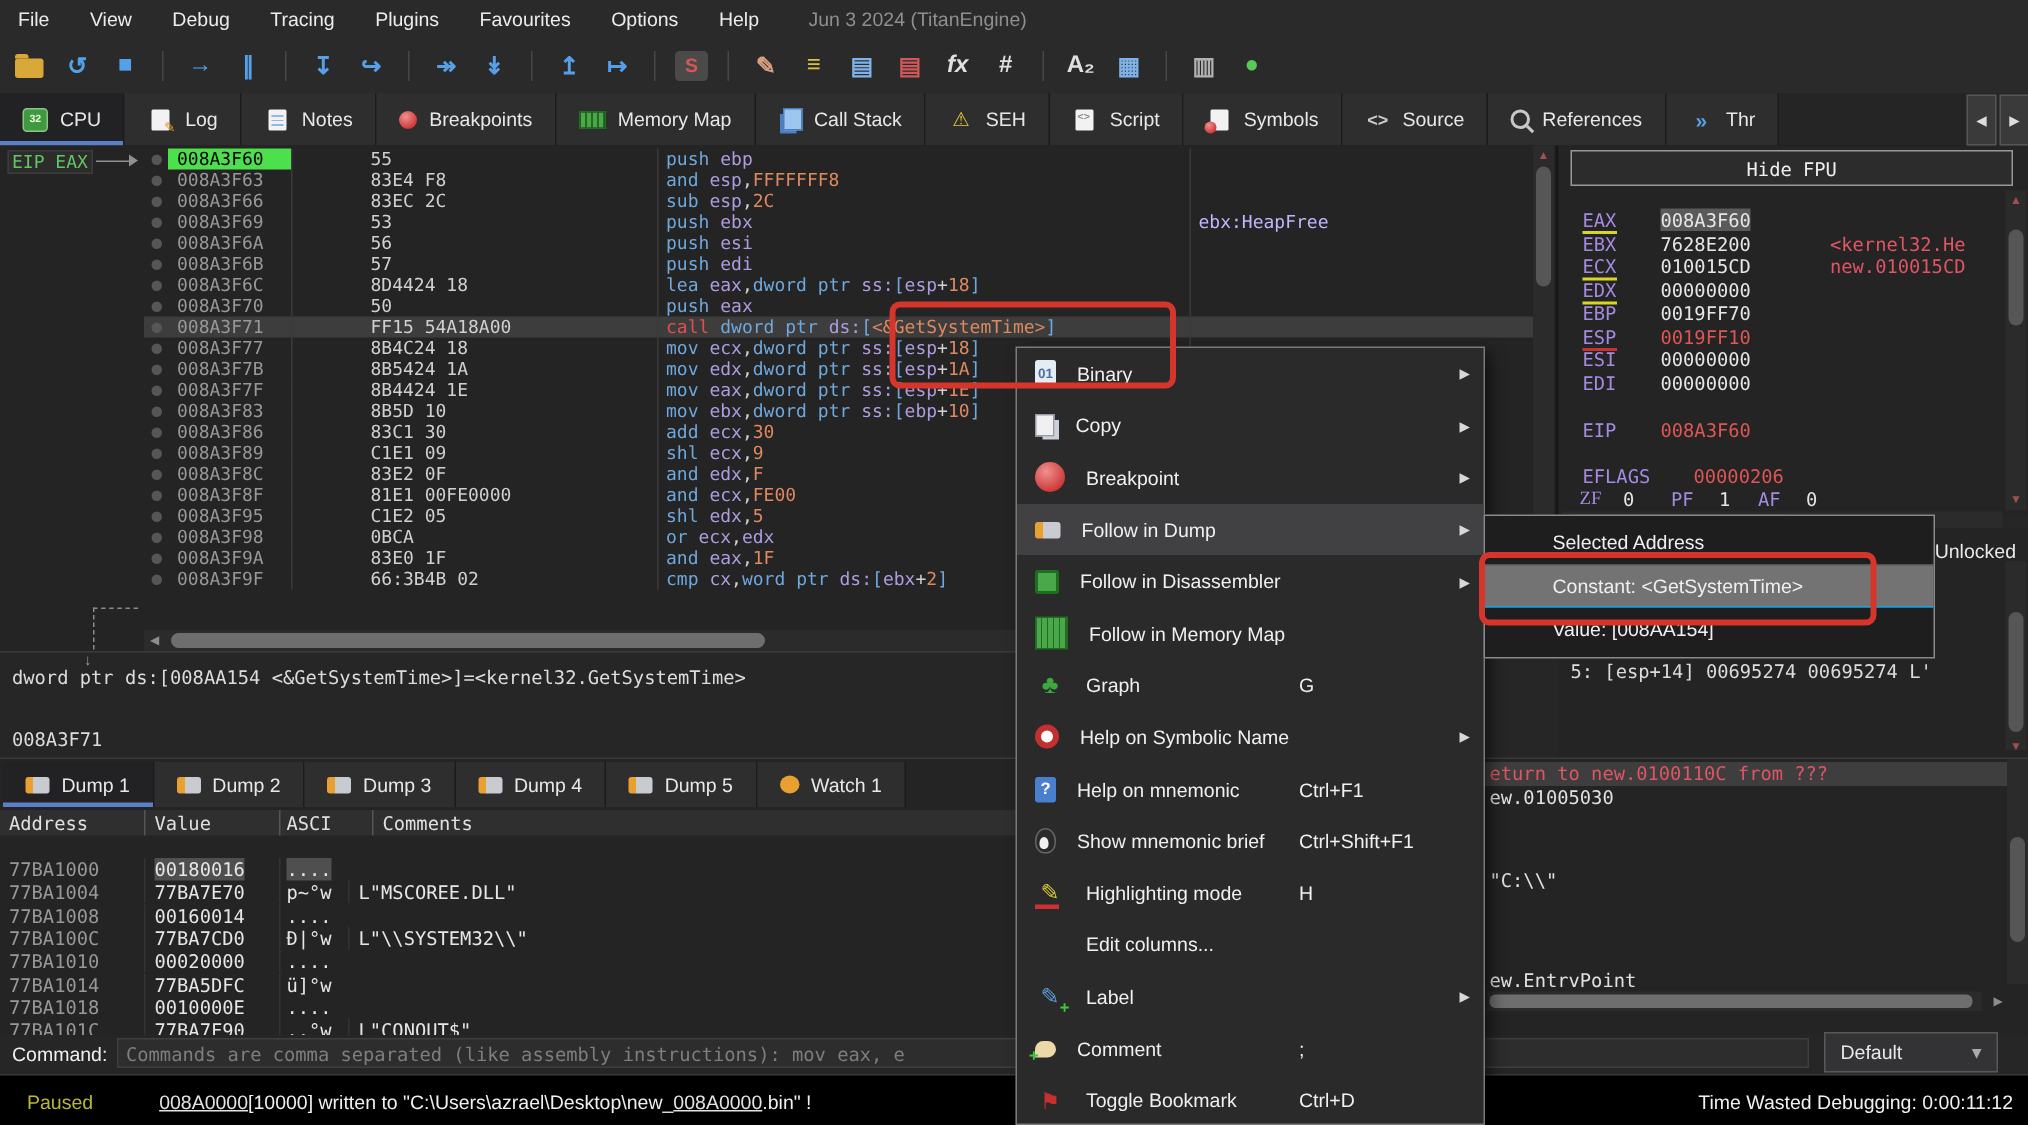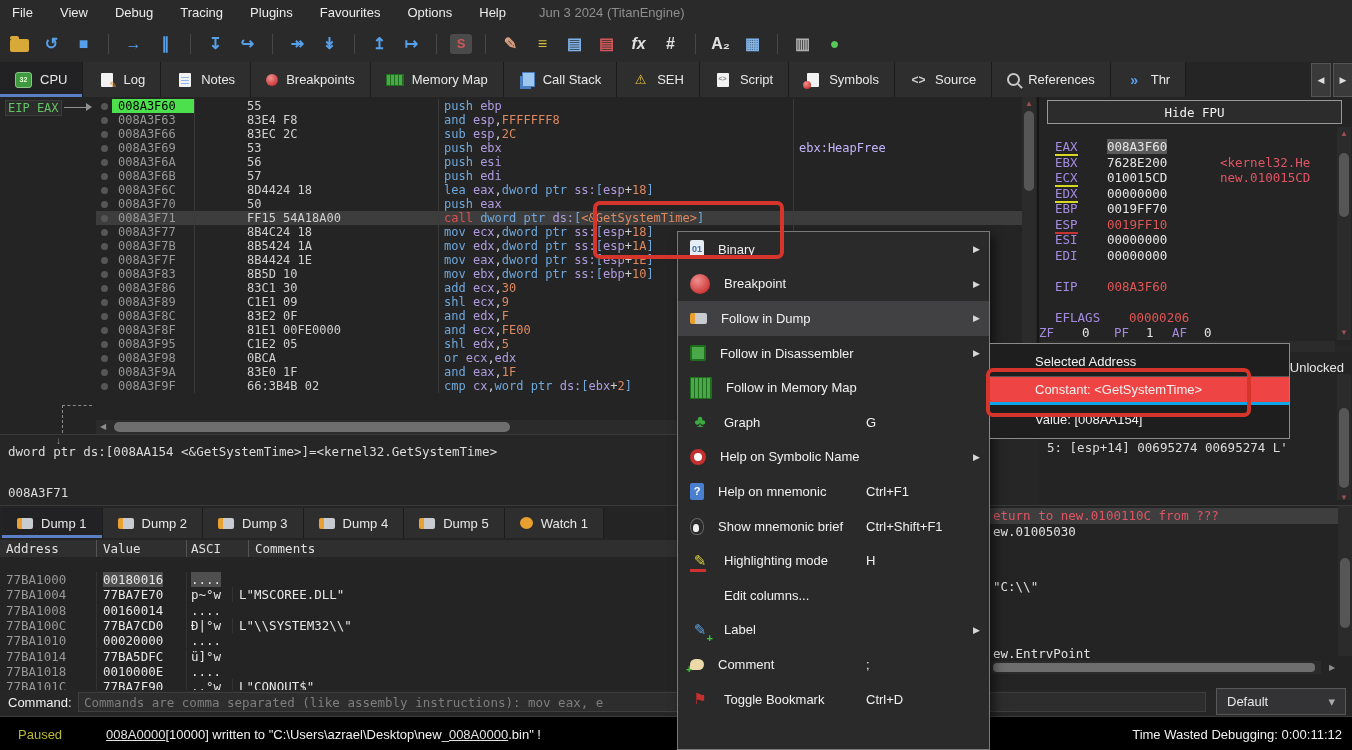--- a/index.html
+++ b/index.html
@@ -142,21 +142,21 @@
   .dc3{width:46px;padding-left:4px;border-left:1px solid #333;box-sizing:border-box;color:#e6e6e6;}
   .dc4{flex:1;padding-left:6px;border-left:1px solid #333;box-sizing:border-box;color:#e6e6e6;overflow:hidden;}
   .selbg{background:#4f4f4f;}
 
   
   .cmdbar{left:0;top:690px;width:1352px;height:26px;background:#262626;}
   .cmdlabel{left:8px;top:5px;color:#f0f0f0;}
   .cmdinput{left:78px;top:2px;width:1128px;height:20px;background:#2d2d2d;border:1px solid #3e3e3e;
     color:#c0c0c0;font:12.5px "DejaVu Sans Mono",monospace;padding:0 5px;outline:none;box-sizing:border-box;}
   .cmdinput::placeholder{color:#7e7e7e;}
-  .defaultdd{left:1216px;top:688px;width:130px;height:27px;background:#333336;border:1px solid #585858;
+  .defaultdd{left:1216px;top:688px;width:116px;height:27px;background:#333336;border:1px solid #585858;
     display:flex;align-items:center;justify-content:space-between;padding:0 10px;box-sizing:border-box;z-index:6;}
   .ddcaret::after{content:"\25BE";color:#aaa;}
   .statusbar{left:0;top:716px;width:1352px;height:34px;background:#000000;border-top:1px solid #3a3a3a;
     display:flex;align-items:center;}
   .paused{margin-left:18px;color:#b8b832;}
   .statusmsg{margin-left:44px;color:#f0f0f0;white-space:pre;}
   .slink{text-decoration:underline;color:#e4e4e4;cursor:pointer;}
   .time{margin-left:auto;margin-right:10px;color:#f0f0f0;}
 
   
@@ -182,21 +182,21 @@
   .cmi-label{color:#5aa0e0;font-size:15px;position:relative;}
   .cmi-label::after{content:"+";position:absolute;right:-3px;bottom:-4px;color:#3dc83d;font:bold 11px "Liberation Sans",sans-serif;}
   .cmi-comment{width:14px;height:11px;background:#ecd9a8;border-radius:7px 7px 7px 0;position:relative;}
   .cmi-comment::after{content:"+";position:absolute;left:-4px;bottom:-5px;color:#3dc83d;font:bold 11px "Liberation Sans",sans-serif;}
   .cmi-bookmark{color:#c83030;font-size:15px;}
 
   
   .submenu{left:989px;top:343px;width:301px;height:96px;background:#1e1e1e;border:1px solid #8a8a8a;
     z-index:45;box-sizing:border-box;padding-top:3px;}
   .smitem{height:29px;display:flex;align-items:center;padding-left:45px;color:#f0f0f0;}
-  .smitem.hl{background:#ef4444;border-top:1px solid #555;border-bottom:3px solid #0ea5e9;box-sizing:border-box;}
+  .smitem.hl{background:#737373;border-top:1px solid #555;border-bottom:1px solid #0ea5e9;box-sizing:border-box;}
 
   
   .redbox{border:4px solid #d5352b;border-radius:7px;z-index:60;pointer-events:none;}
   #redbox1{left:593px;top:201px;width:183px;height:50px;}
   #redbox2{left:986px;top:368px;width:257px;height:41px;}
 </style>
 </head>
 <body>
 
 <div id="app">
@@ -361,21 +361,21 @@
         <div class="regrow" style="top: 73px;"><span class="rn nu-y">ECX</span><span class="rv">010015CD</span><span class="rnote">new.010015CD</span></div>
         <div class="regrow" style="top: 88.5px;"><span class="rn nu-y">EDX</span><span class="rv">00000000</span></div>
         <div class="regrow" style="top: 104px;"><span class="rn">EBP</span><span class="rv">0019FF70</span></div>
         <div class="regrow" style="top: 119.5px;"><span class="rn nu-r">ESP</span><span class="rv vr">0019FF10</span></div>
         <div class="regrow" style="top: 135px;"><span class="rn">ESI</span><span class="rv">00000000</span></div>
         <div class="regrow" style="top: 150.5px;"><span class="rn">EDI</span><span class="rv">00000000</span></div>
         <div class="regrow" style="top: 166px;"></div>
         <div class="regrow" style="top: 181.5px;"><span class="rn">EIP</span><span class="rv vr">008A3F60</span></div>
         <div class="regrow" style="top: 197px;"></div>
         <div class="regrow" style="top: 212.5px; padding-left: 40px;"><span class="rn">EFLAGS</span><span class="rv vr wide">00000206</span></div>
-        <div class="regrow" style="top: 228px;"><span class="fl-n" style="left: 0;">ZF</span><span class="fl-v" style="left: 43px;">0</span><span class="fl-n" style="left: 75px;">PF</span><span class="fl-v" style="left: 107px;">1</span><span class="fl-n" style="left: 133px;">AF</span><span class="fl-v" style="left: 165px;">0</span></div>
+        <div class="regrow" style="top: 228px;"><span class="fl-n" style="left: 14px; font-family: Liberation Serif, serif;">ZF</span><span class="fl-v" style="left: 43px;">0</span><span class="fl-n" style="left: 75px;">PF</span><span class="fl-v" style="left: 107px;">1</span><span class="fl-n" style="left: 133px;">AF</span><span class="fl-v" style="left: 165px;">0</span></div>
       </div>
     <div class="r-vscroll abs">
       <span class="sar up abs" style="top:1px"></span>
       <span class="r-vthumb"></span>
       <span class="sar down abs" style="bottom:1px"></span>
     </div>
     <div class="r-hscroll abs">
       <span class="r-hthumb"></span>
     </div>
   </div>
@@ -469,20 +469,25 @@
     <span class="time">Time Wasted Debugging: 0:00:11:12</span>
   </div>
 
   <div class="ctxmenu abs" id="ctxmenu">
       <div class="cmitem">
         <span class="cmicon cmi-binary">01</span>
         <span class="cmlabel">Binary</span>
         <span class="cmarrow"></span>
       </div>
       <div class="cmitem">
+        <span class="cmicon cmi-copy"></span>
+        <span class="cmlabel">Copy</span>
+        <span class="cmarrow"></span>
+      </div>
+      <div class="cmitem">
         <span class="cmicon cmi-breakpoint"></span>
         <span class="cmlabel">Breakpoint</span>
         <span class="cmarrow"></span>
       </div>
       <div class="cmitem hl">
         <span class="cmicon cmi-follow-dump"></span>
         <span class="cmlabel">Follow in Dump</span>
         <span class="cmarrow"></span>
       </div>
       <div class="cmitem">

